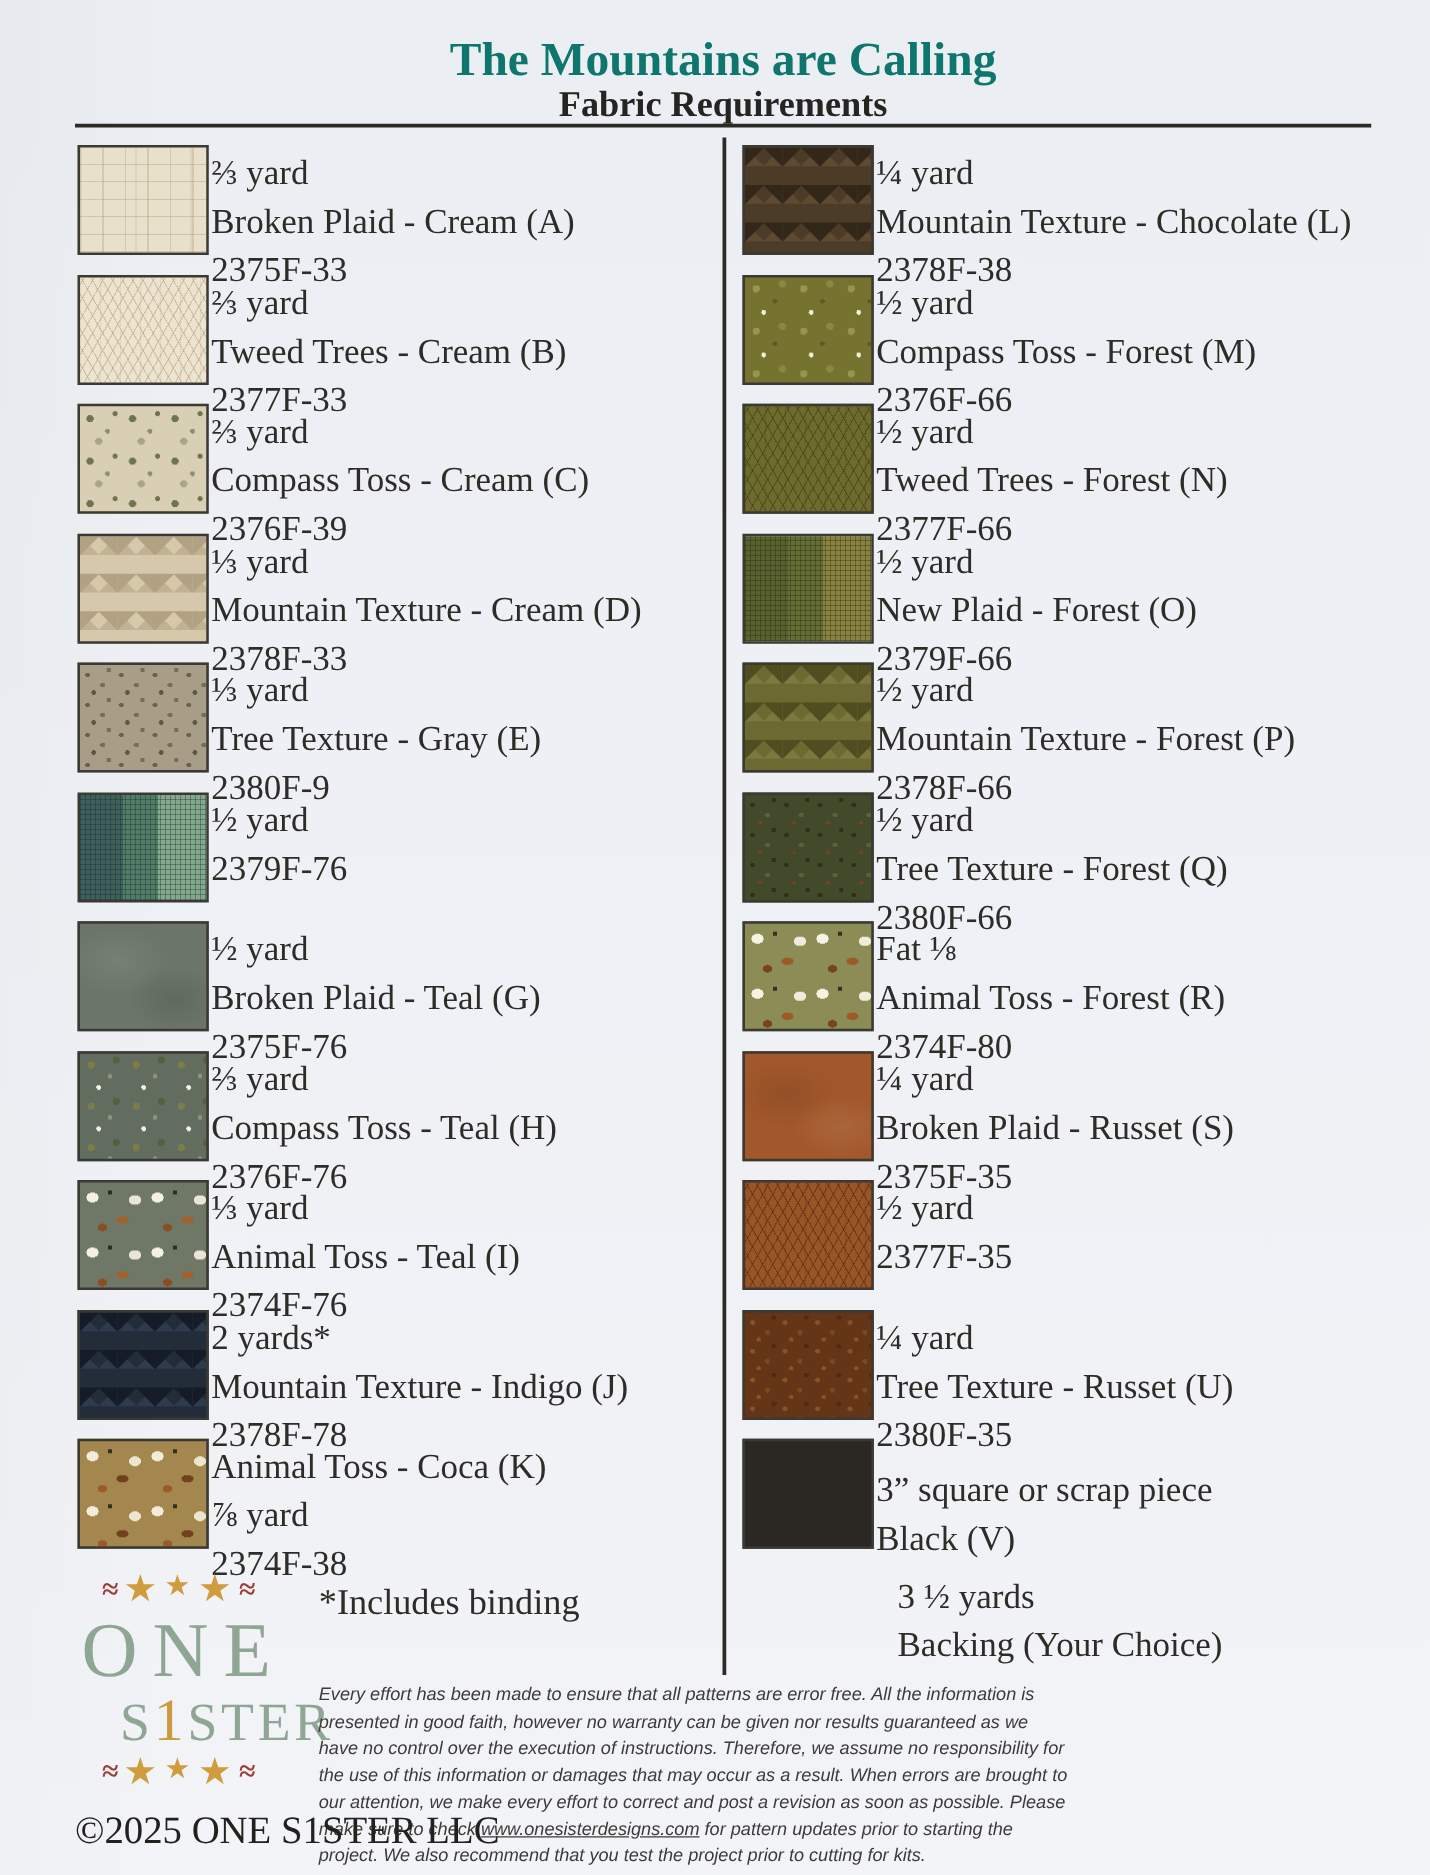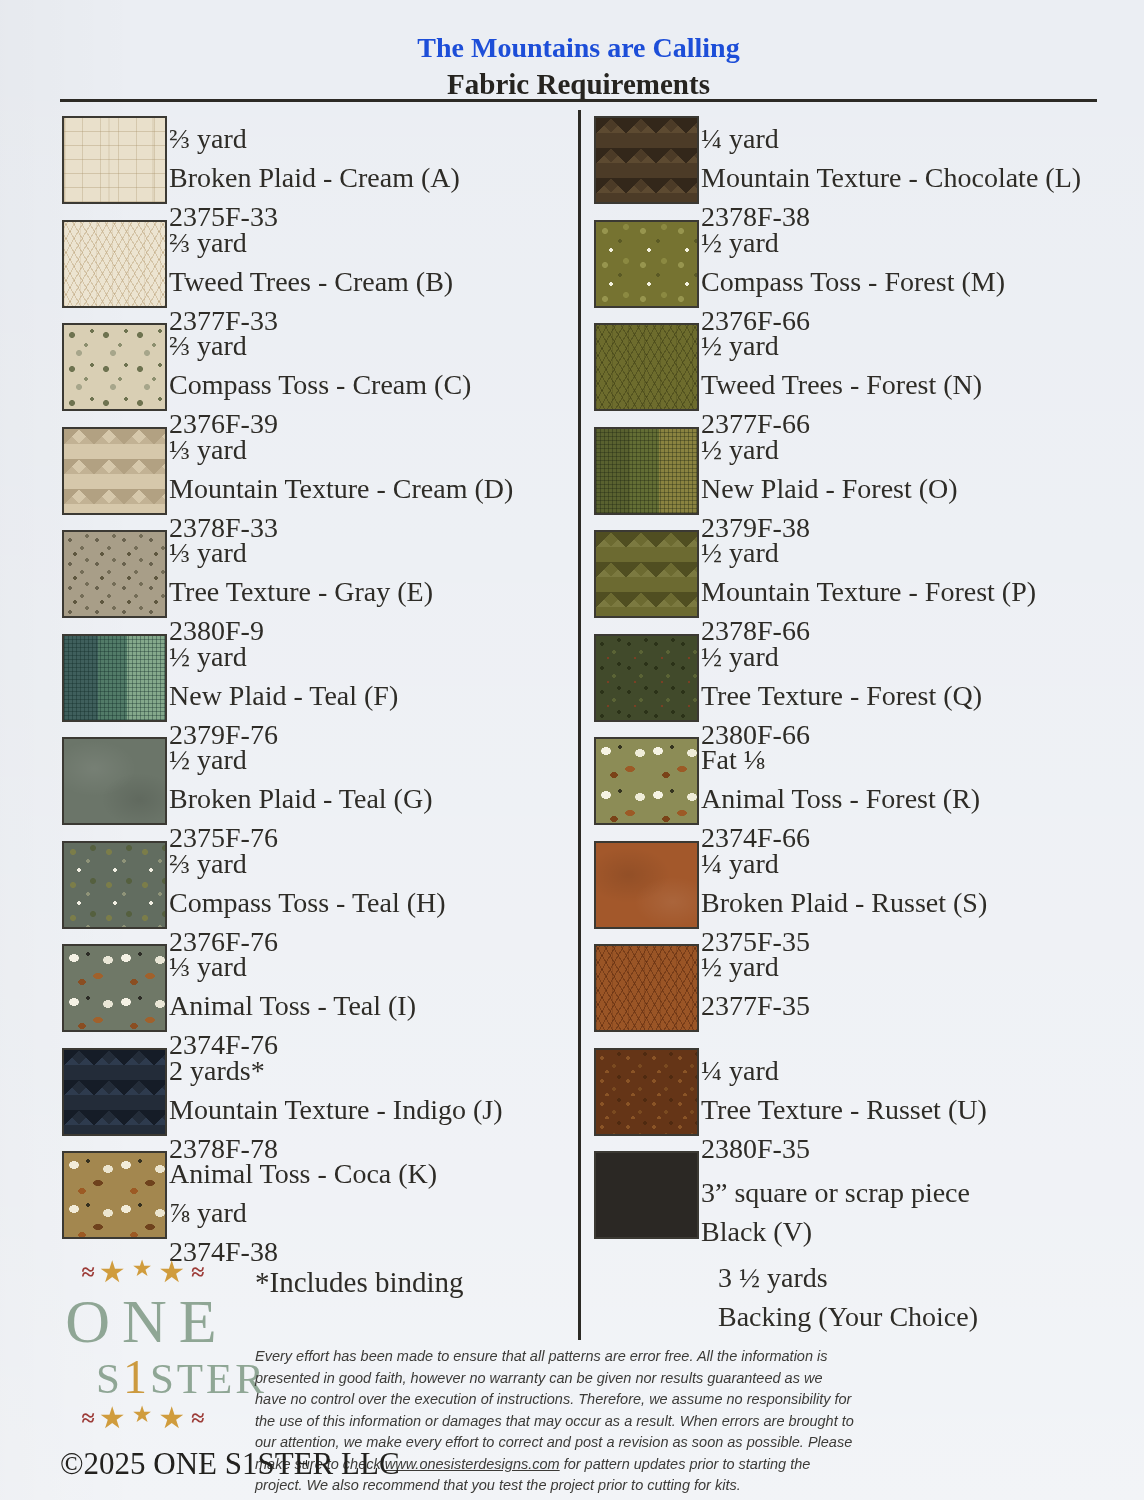--- a/index.html
+++ b/index.html
@@ -14,21 +14,21 @@
     overflow:hidden;
   }
   .page::before{ 
     content:""; position:absolute; inset:0;
     background:
       linear-gradient(180deg, rgba(255,255,255,0) 0%, rgba(255,255,255,.25) 78%, rgba(255,255,255,.35) 100%),
       linear-gradient(90deg, rgba(0,0,0,.02) 0%, rgba(0,0,0,0) 12%);
     pointer-events:none;
   }
   .header { position:absolute; left:60px; top:30px; width:1037px; text-align:center; }
-  .title   { font-size:28px; font-weight:bold; line-height:36px; color:#1d4ed8; }
+  .title   { font-size:38px; font-weight:bold; line-height:36px; color:#0f766e; }
   .subtitle{ font-size:29px; font-weight:bold; line-height:36px; color:#262420; }
   .header-rule { position:absolute; left:60px; top:99px; width:1037px; height:3px; background:#2c2a25; }
   .column-divider { position:absolute; left:578px; top:110px; width:2.5px; height:1230px; background:#2c2a25; }
 
   .fabric-column { position:absolute; top:116px; display:flex; flex-direction:column; gap:15.5px; }
   .fabric-column.left  { left:62px;  width:505px; }
   .fabric-column.right { left:594px; width:540px; }
 
   .fabric-item { display:flex; flex-direction:row; height:88px; }
   .swatch { flex:0 0 105px; width:105px; height:88px; border:2px solid #3b3933; }
@@ -218,21 +218,20 @@
     <div class="fabric-text">
       <div>⅓ yard</div>
       <div>Tree Texture - Gray (E)</div>
       <div>2380F-9</div>
     </div>
   </div>
       <div class="fabric-item">
     <div class="swatch sw-new-plaid-teal"></div>
     <div class="fabric-text">
       <div>½ yard</div>
-      <div>New Plaid - Teal (F)</div>
       <div>2379F-76</div>
     </div>
   </div>
       <div class="fabric-item">
     <div class="swatch sw-broken-plaid-teal"></div>
     <div class="fabric-text">
       <div>½ yard</div>
       <div>Broken Plaid - Teal (G)</div>
       <div>2375F-76</div>
     </div>
@@ -293,21 +292,21 @@
       <div>½ yard</div>
       <div>Tweed Trees - Forest (N)</div>
       <div>2377F-66</div>
     </div>
   </div>
       <div class="fabric-item">
     <div class="swatch sw-new-plaid-forest"></div>
     <div class="fabric-text">
       <div>½ yard</div>
       <div>New Plaid - Forest (O)</div>
-      <div>2379F-38</div>
+      <div>2379F-66</div>
     </div>
   </div>
       <div class="fabric-item">
     <div class="swatch sw-mountain-texture-forest"></div>
     <div class="fabric-text">
       <div>½ yard</div>
       <div>Mountain Texture - Forest (P)</div>
       <div>2378F-66</div>
     </div>
   </div>
@@ -317,21 +316,21 @@
       <div>½ yard</div>
       <div>Tree Texture - Forest (Q)</div>
       <div>2380F-66</div>
     </div>
   </div>
       <div class="fabric-item">
     <div class="swatch sw-animal-toss-forest"></div>
     <div class="fabric-text">
       <div>Fat ⅛</div>
       <div>Animal Toss - Forest (R)</div>
-      <div>2374F-66</div>
+      <div>2374F-80</div>
     </div>
   </div>
       <div class="fabric-item">
     <div class="swatch sw-broken-plaid-russet"></div>
     <div class="fabric-text">
       <div>¼ yard</div>
       <div>Broken Plaid - Russet (S)</div>
       <div>2375F-35</div>
     </div>
   </div>

